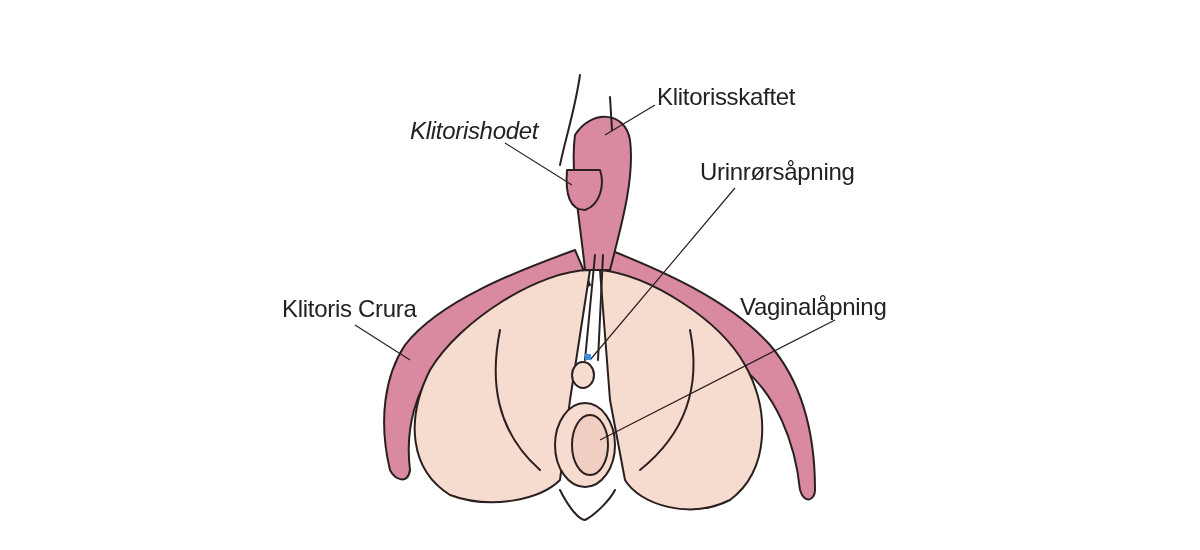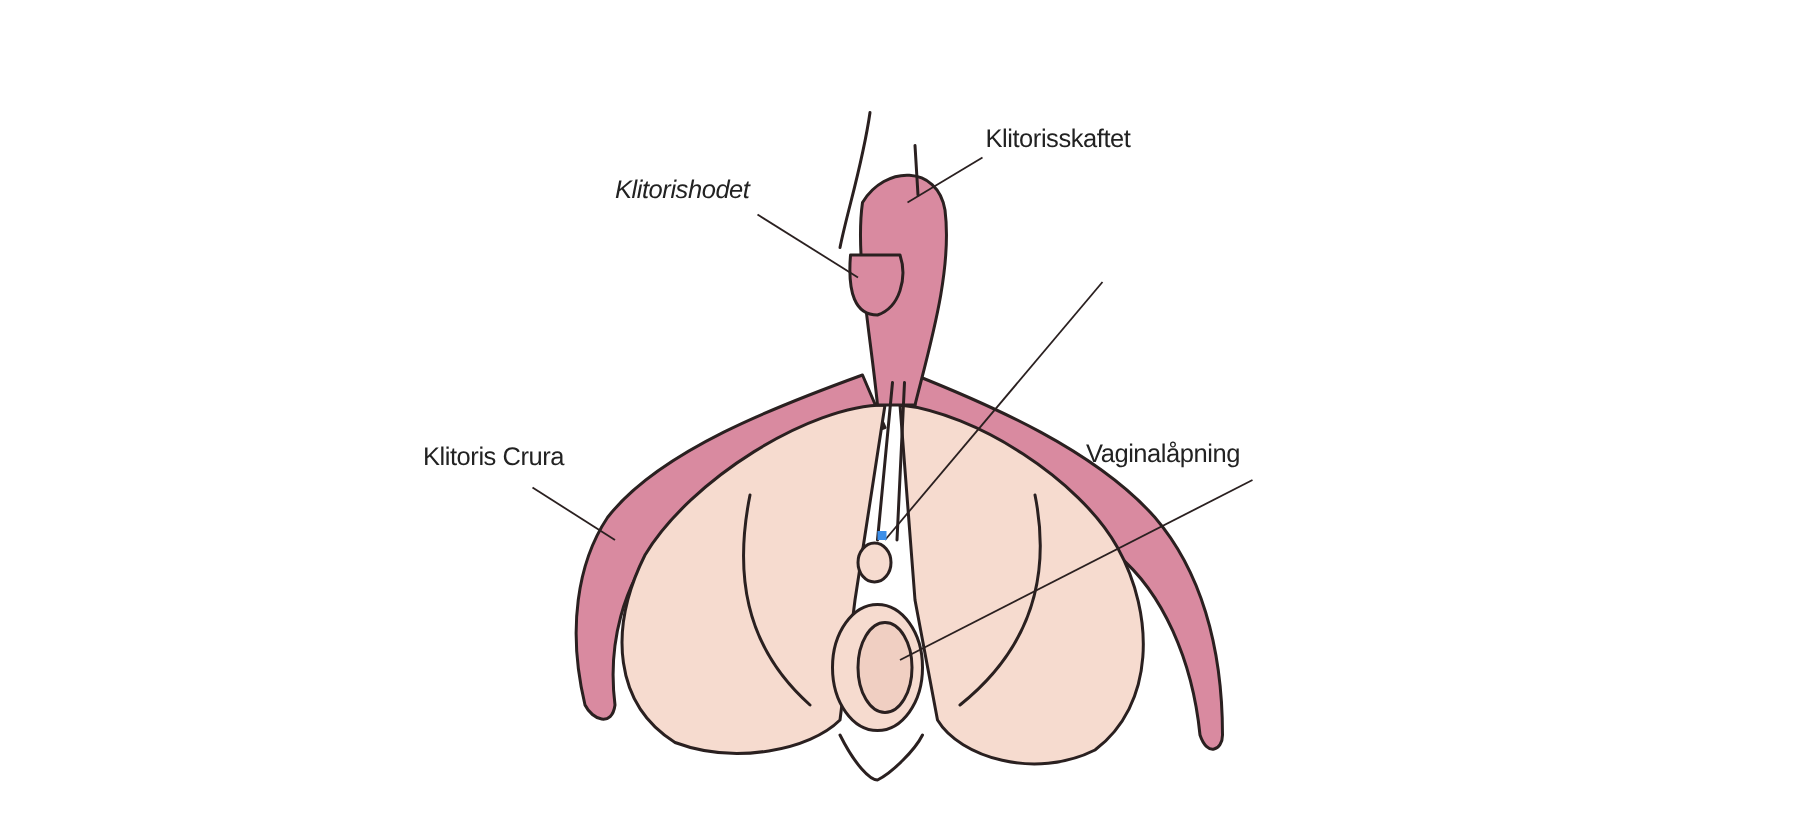--- a/index.html
+++ b/index.html
@@ -1,18 +1,18 @@
 <!DOCTYPE html>
 <html><head>
 <meta charset="utf-8">
 <style>
   html,body{margin:0;padding:0;background:#ffffff;}
   #stage{position:relative;width:1200px;height:550px;overflow:hidden;background:#fff;}
   svg{position:absolute;left:0;top:0;}
-  .lbl{position:absolute;font-family:"Liberation Sans",sans-serif;font-size:17px;color:#222;white-space:nowrap;letter-spacing:-0.3px;}
+  .lbl{position:absolute;font-family:"Liberation Sans",sans-serif;font-size:24px;color:#222;white-space:nowrap;letter-spacing:-0.3px;}
 </style>
 </head>
 <body>
 
 <div id="stage">
   <svg width="1200" height="550" viewBox="0 0 1200 550">
     <g stroke="#2a2020" stroke-width="2" fill="none" stroke-linejoin="round" stroke-linecap="round">
 
       <path d="M575 250 C520 270 440 300 405 345 C385 375 378 420 390 470 C395 480 408 485 410 470 C405 430 415 390 440 360 C480 320 545 300 590 285 Z" fill="#d98aa0"></path>
       <path d="M610 250 C660 270 730 300 770 345 C800 380 815 430 815 490 C815 500 805 505 800 490 C795 440 775 395 745 370 C705 335 650 310 610 290 Z" fill="#d98aa0"></path>
@@ -44,15 +44,16 @@
       <line x1="655" y1="105" x2="605" y2="135"></line>
       <line x1="735" y1="188" x2="590" y2="360"></line>
       <line x1="355" y1="325" x2="410" y2="360"></line>
       <line x1="835" y1="320" x2="600" y2="440"></line>
     </g>
     <rect x="585" y="354" width="6" height="6" fill="#3b8ee8"></rect>
   </svg>
 
   <div class="lbl" style="left:410px;top:117px;font-style:italic;">Klitorishodet</div>
   <div class="lbl" style="left:657px;top:83px;">Klitorisskaftet</div>
+  <div class="lbl" style="left:700px;top:158px;">Urinrørsåpning</div>
   <div class="lbl" style="left:282px;top:295px;">Klitoris Crura</div>
-  <div class="lbl" style="left:724px;top:293px;">Vaginalåpning</div>
+  <div class="lbl" style="left:740px;top:293px;">Vaginalåpning</div>
 </div>
 
 </body></html>

